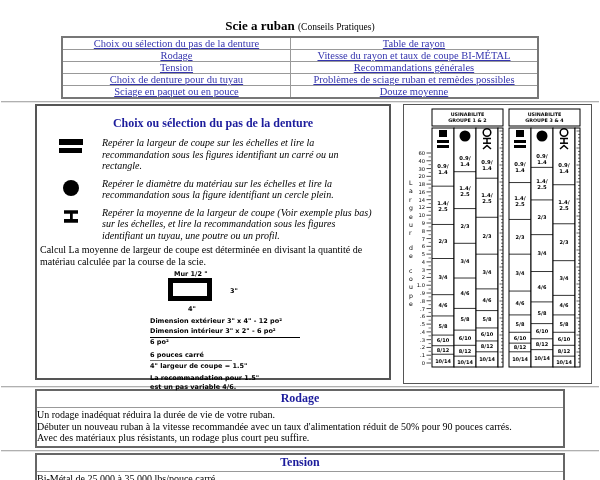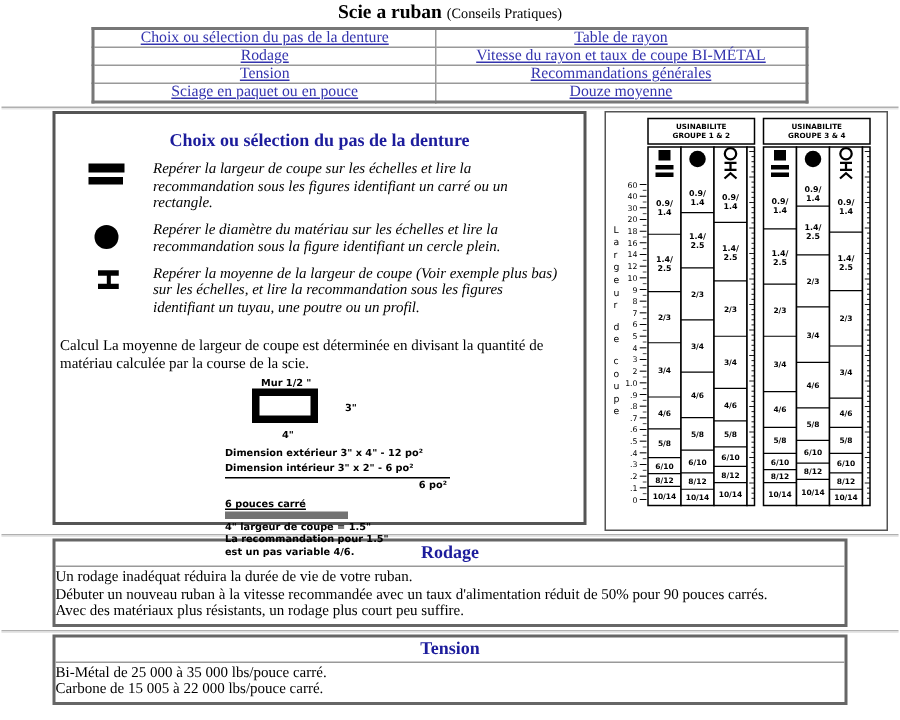--- a/index.html
+++ b/index.html
@@ -1,48 +1,48 @@
 <!DOCTYPE html>
 <html><head>
 <meta charset="utf-8">
 <style>
   html,body{margin:0;padding:0;}
   body{width:600px;height:480px;overflow:hidden;background:#fff;color:#000;
        font-family:"Liberation Serif","DejaVu Serif",serif;}
-  .page-title{text-align:center;padding-top:0;font-size:13px;font-weight:bold;}
+  .page-title{text-align:center;padding-top:18px;font-size:13px;font-weight:bold;}
   .page-title .sub{font-size:9.5px;font-weight:normal;}
   table.nav{border-collapse:collapse;margin:2px auto 0;width:478px;border:2px solid #777;background:#fff;}
   .nav td{border:1px solid #999;text-align:center;padding:0 2px;height:11px;font-size:10.5px;}
   .nav td.c1{width:48%;}
   a.lnk{color:#3434ae;text-decoration:underline;cursor:pointer;}
   hr.sep{border:none;border-top:1px solid #b0b0b0;border-bottom:1px solid #e6e6e6;margin:2px 1px 1px;}
   .main-row{display:flex;align-items:flex-start;margin:1px 0 0 35px;}
   .left-box{width:346px;height:272px;border:2px solid #555;padding:0 3px;background:#fff;}
   .sec-head{text-align:center;color:#1c1c9c;font-weight:bold;font-size:12px;margin-top:10px;}
   .item{display:flex;margin-top:6px;}
   .icol{width:62px;display:flex;justify-content:center;align-items:flex-start;padding-top:2px;flex:none;}
   .itxt{font-size:10px;line-height:1.15;width:272px;font-style:italic;}
   .ic-bars i{display:block;background:#000;}
   .ic-bars i.b1{width:24px;height:6px;}
   .ic-bars i.b2{width:23px;height:5px;margin-top:3px;}
   .ic-circle{width:16px;height:16px;border-radius:50%;background:#000;display:inline-block;}
   .ic-hbeam{display:inline-block;transform:rotate(90deg);font-weight:bold;font-size:19px;line-height:15px;
             font-family:"DejaVu Sans",sans-serif;}
-  .calc{font-size:10px;line-height:1.15;margin-top:14px;}
+  .calc{font-size:10px;line-height:1.15;margin-top:3px;}
   .diagram{position:relative;margin:3px 0 0 108px;height:120px;
            font-family:"DejaVu Sans",sans-serif;font-size:6.5px;font-weight:bold;}
   .d-mur{position:absolute;left:26px;top:0;}
   .d-rect{position:absolute;left:20px;top:8px;width:34px;height:13px;border:5px solid #000;background:#fff;}
   .d-3{position:absolute;left:82px;top:17px;}
   .d-4{position:absolute;left:40px;top:35px;}
   .d-dims{position:absolute;left:2px;top:47px;width:150px;line-height:1.5;}
   .d-dims .u{border-bottom:1px solid #000;}
-  .d-dims .r{text-align:right;width:148px;}
+  .d-dims .r{text-align:left;width:148px;}
   .d-frac{position:absolute;left:2px;top:80px;line-height:1.6;}
-  .d-frac .u{border-bottom:5px solid #737373;padding-right:28px;display:inline-block;text-decoration:underline;}
+  .d-frac .u{border-bottom:1px solid #737373;padding-right:28px;display:inline-block;}
   .d-reco{position:absolute;left:2px;top:104px;line-height:1.45;}
   .chart-box{width:187px;height:278px;border:1px solid #555;margin-left:12px;background:#fff;flex:none;}
   .sec-box{width:526px;margin:0 auto;border:2px solid #666;background:#fff;}
   .sec-title{text-align:center;font-size:12px;font-weight:bold;color:#1c1c9c;border-bottom:1px solid #999;padding-bottom:1px;}
   .sec-body{padding:1px 0 2px;}
   .sec-line{text-align:left;font-size:10px;line-height:1.15;}
 </style>
 </head>
 <body>
 
@@ -57,20 +57,24 @@
     <td class="c1"><a class="lnk">Choix ou sélection du pas de la denture</a></td>
     <td><a class="lnk">Table de rayon</a></td>
   </tr>
   <tr>
     <td class="c1"><a class="lnk">Rodage</a></td>
     <td><a class="lnk">Vitesse du rayon et taux de coupe BI-MÉTAL</a></td>
   </tr>
   <tr>
     <td class="c1"><a class="lnk">Tension</a></td>
     <td><a class="lnk">Recommandations générales</a></td>
+  </tr>
+  <tr>
+    <td class="c1"><a class="lnk">Choix de denture pour du tuyau</a></td>
+    <td><a class="lnk">Problèmes de sciage ruban et remèdes possibles</a></td>
   </tr>
   <tr>
     <td class="c1"><a class="lnk">Sciage en paquet ou en pouce</a></td>
     <td><a class="lnk">Douze moyenne</a></td>
   </tr>
 </tbody>
   </table>
 
 <hr class="sep">
 

